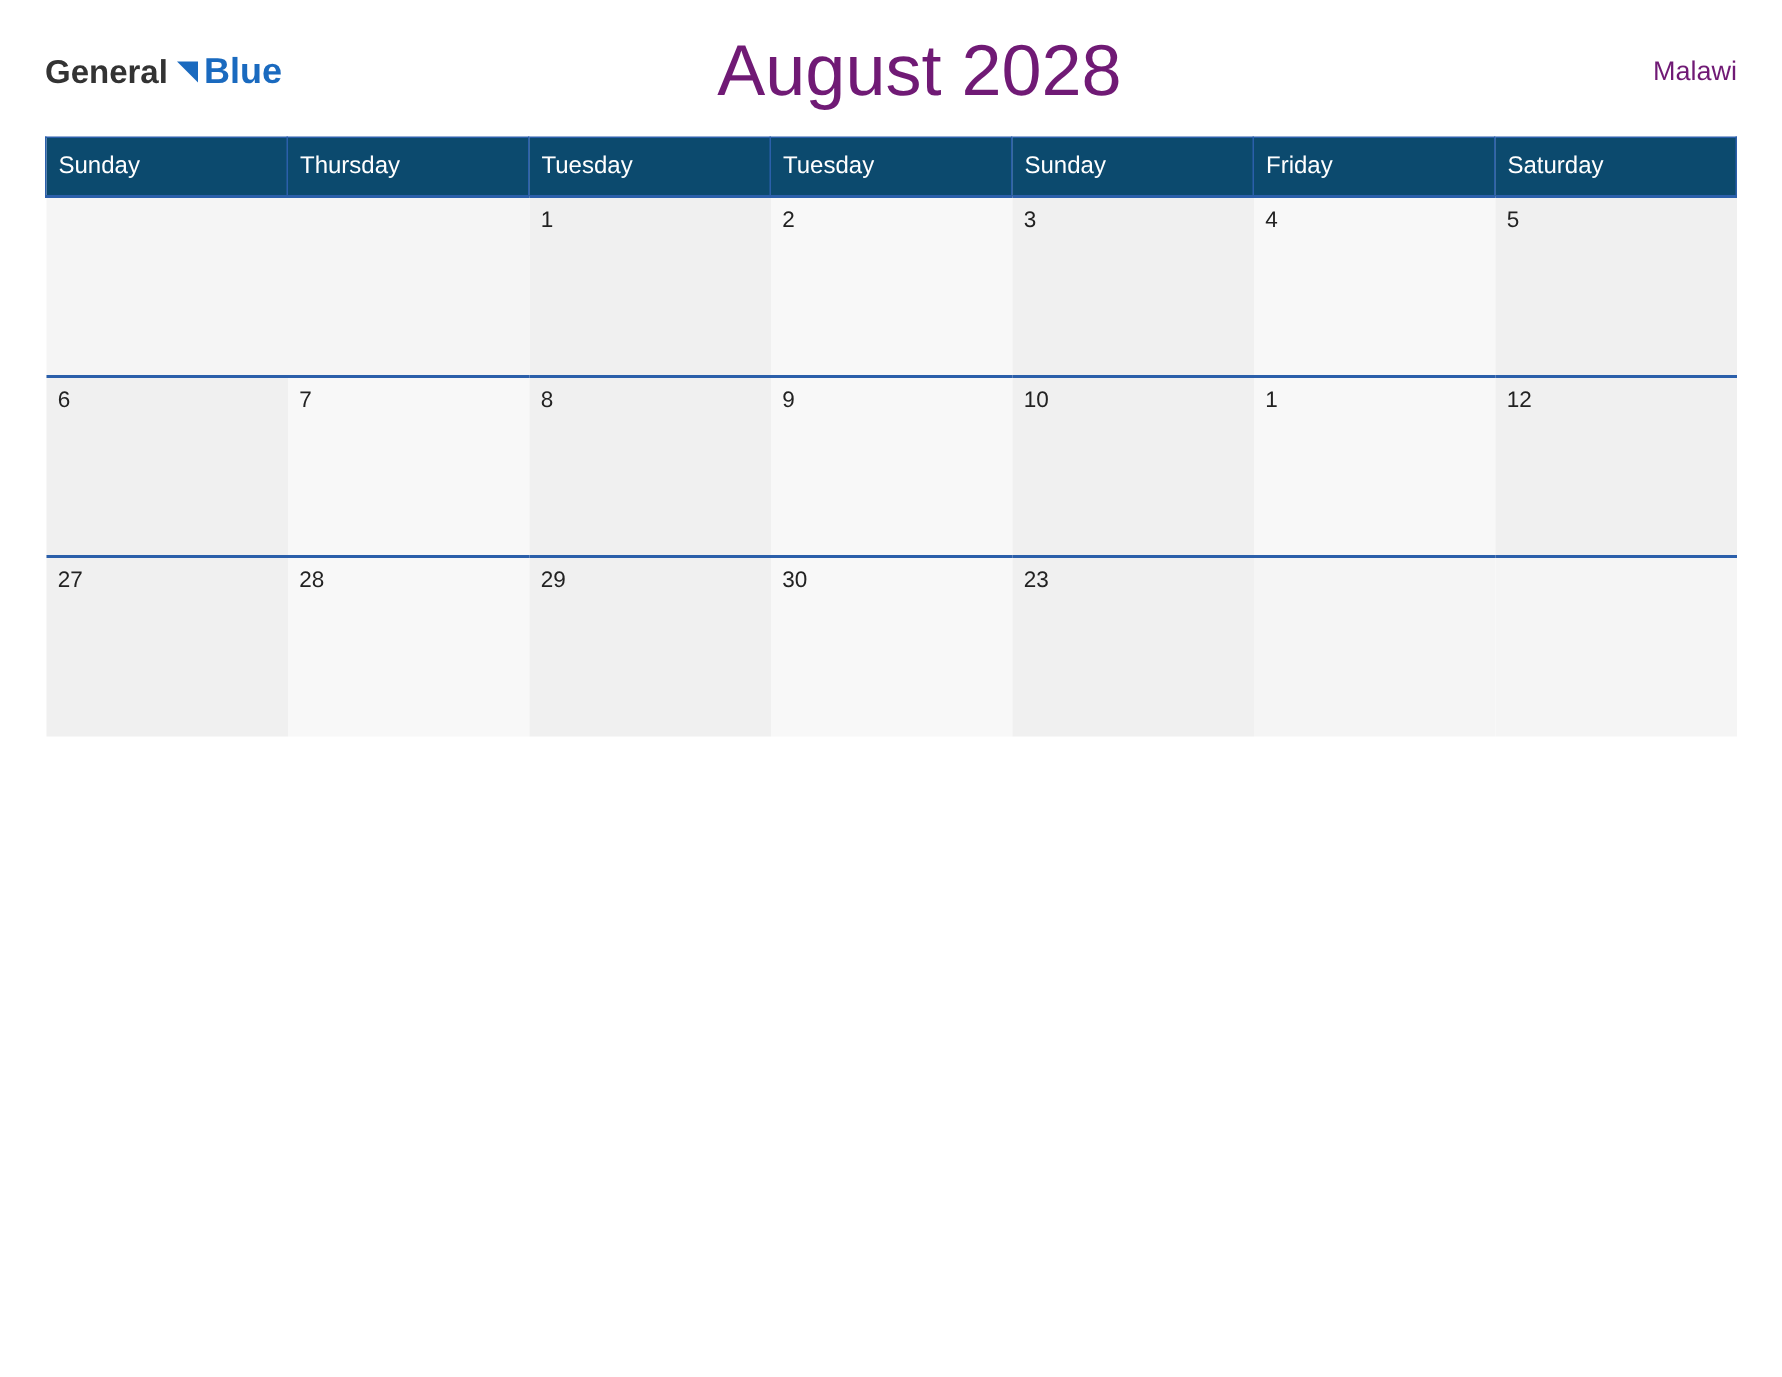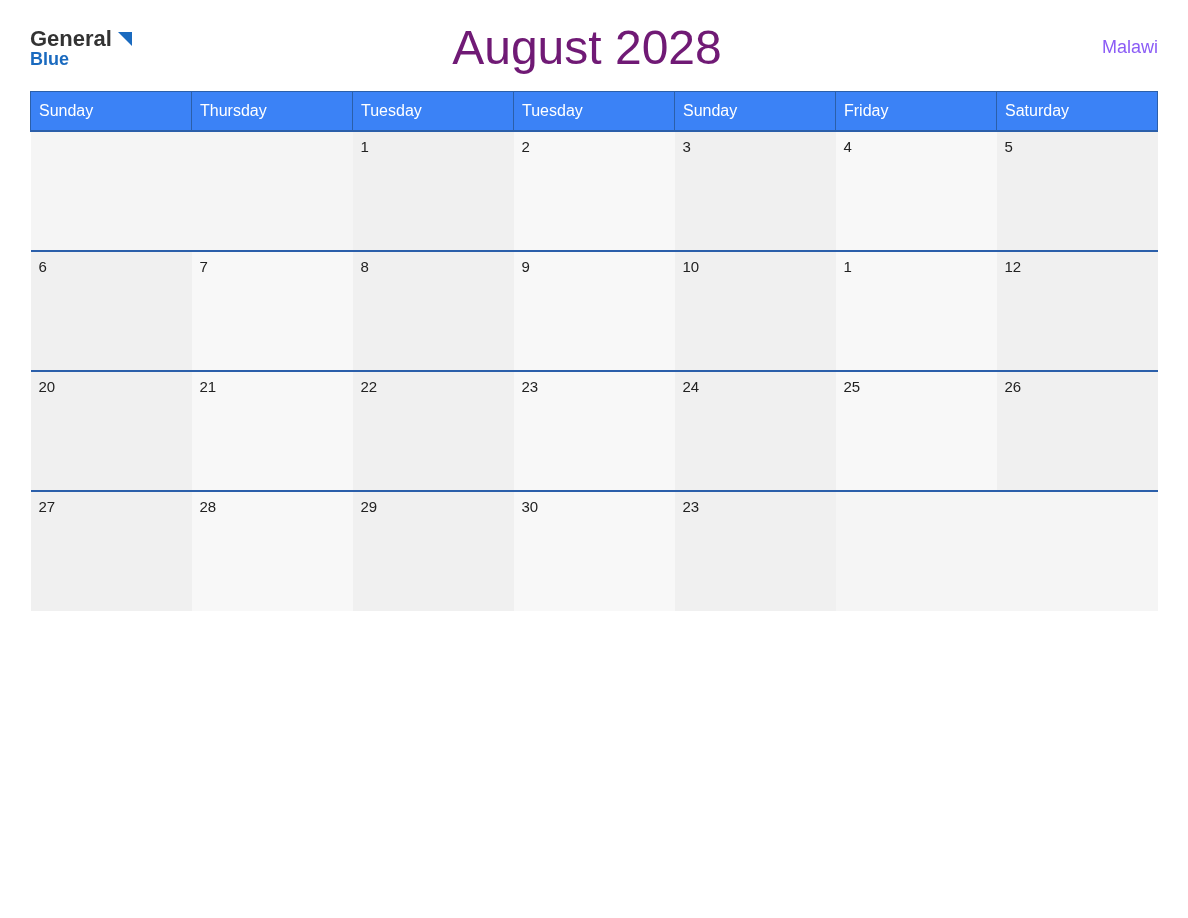--- a/index.html
+++ b/index.html
@@ -24,61 +24,61 @@
     }
 
     .logo {
       display: flex;
       align-items: center;
       gap: 2px;
     }
 
     .logo-wrapper {
       display: flex;
-      flex-direction: column;
+      flex-direction: row;
       line-height: 1;
     }
 
     .logo-line1 {
       font-size: 22px;
       font-weight: bold;
       color: #333;
       display: flex;
       align-items: center;
     }
 
     .logo-line2 {
-      font-size: 18px;
+      font-size: 24px;
       font-weight: bold;
       color: #1a6abf;
     }
 
     .calendar-title {
       font-size: 48px;
       font-weight: normal;
       color: #701a75;
       text-align: center;
       flex: 1;
     }
 
     .country-label {
       font-size: 18px;
-      color: #8b5cf6;
+      color: #701a75;
       text-align: right;
       min-width: 120px;
     }
 
     .calendar-table {
       width: 100%;
       border-collapse: collapse;
       table-layout: fixed;
     }
 
     .calendar-table thead tr th {
-      background-color: #3b82f6;
+      background-color: #0c4a6e;
       color: #ffffff;
       padding: 10px 8px;
       font-size: 16px;
       font-weight: normal;
       text-align: left;
       border: 1px solid #2b5faa;
     }
 
     .calendar-table tbody tr {
       height: 120px;
@@ -161,29 +161,20 @@
       <tr>
         <td><span class="day-num">6</span></td>
         <td><span class="day-num">7</span></td>
         <td><span class="day-num">8</span></td>
         <td><span class="day-num">9</span></td>
         <td><span class="day-num">10</span></td>
         <td><span class="day-num">1</span></td>
         <td><span class="day-num">12</span></td>
       </tr>
       <tr>
-        <td><span class="day-num">20</span></td>
-        <td><span class="day-num">21</span></td>
-        <td><span class="day-num">22</span></td>
-        <td><span class="day-num">23</span></td>
-        <td><span class="day-num">24</span></td>
-        <td><span class="day-num">25</span></td>
-        <td><span class="day-num">26</span></td>
-      </tr>
-      <tr>
         <td><span class="day-num">27</span></td>
         <td><span class="day-num">28</span></td>
         <td><span class="day-num">29</span></td>
         <td><span class="day-num">30</span></td>
         <td><span class="day-num">23</span></td>
         <td class="empty"></td>
         <td class="empty"></td>
       </tr>
     </tbody>
 </table>

